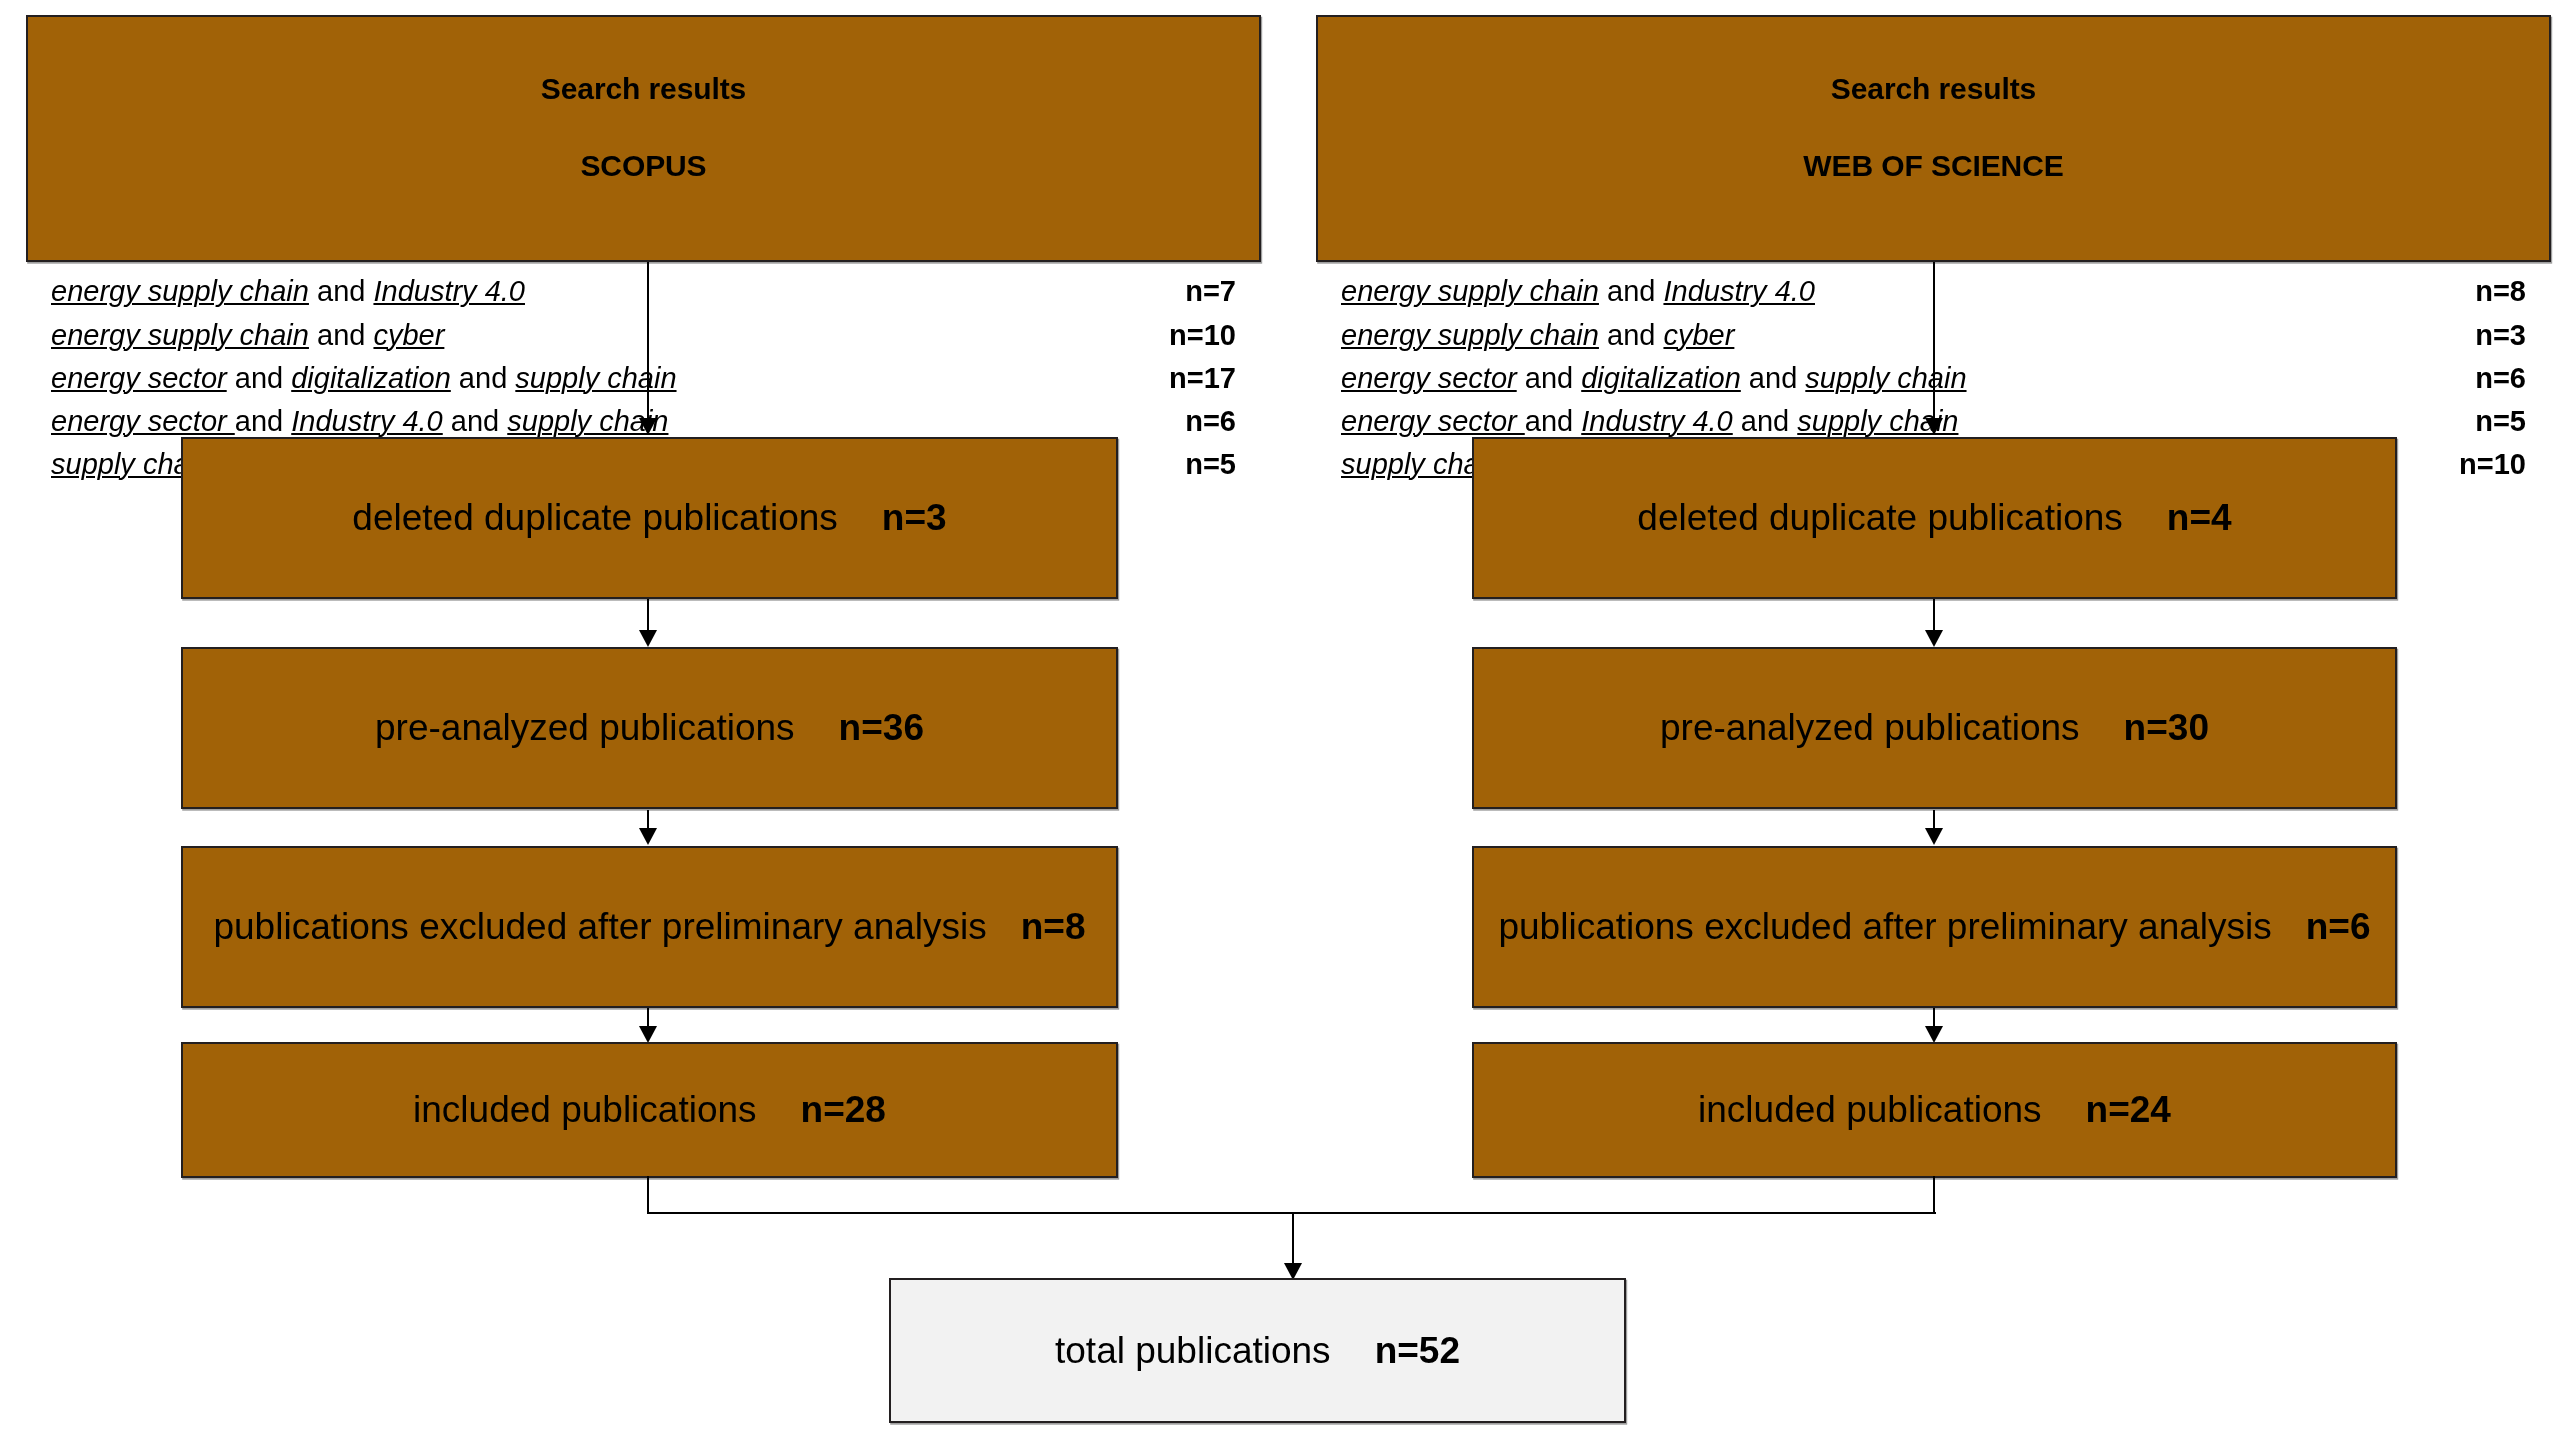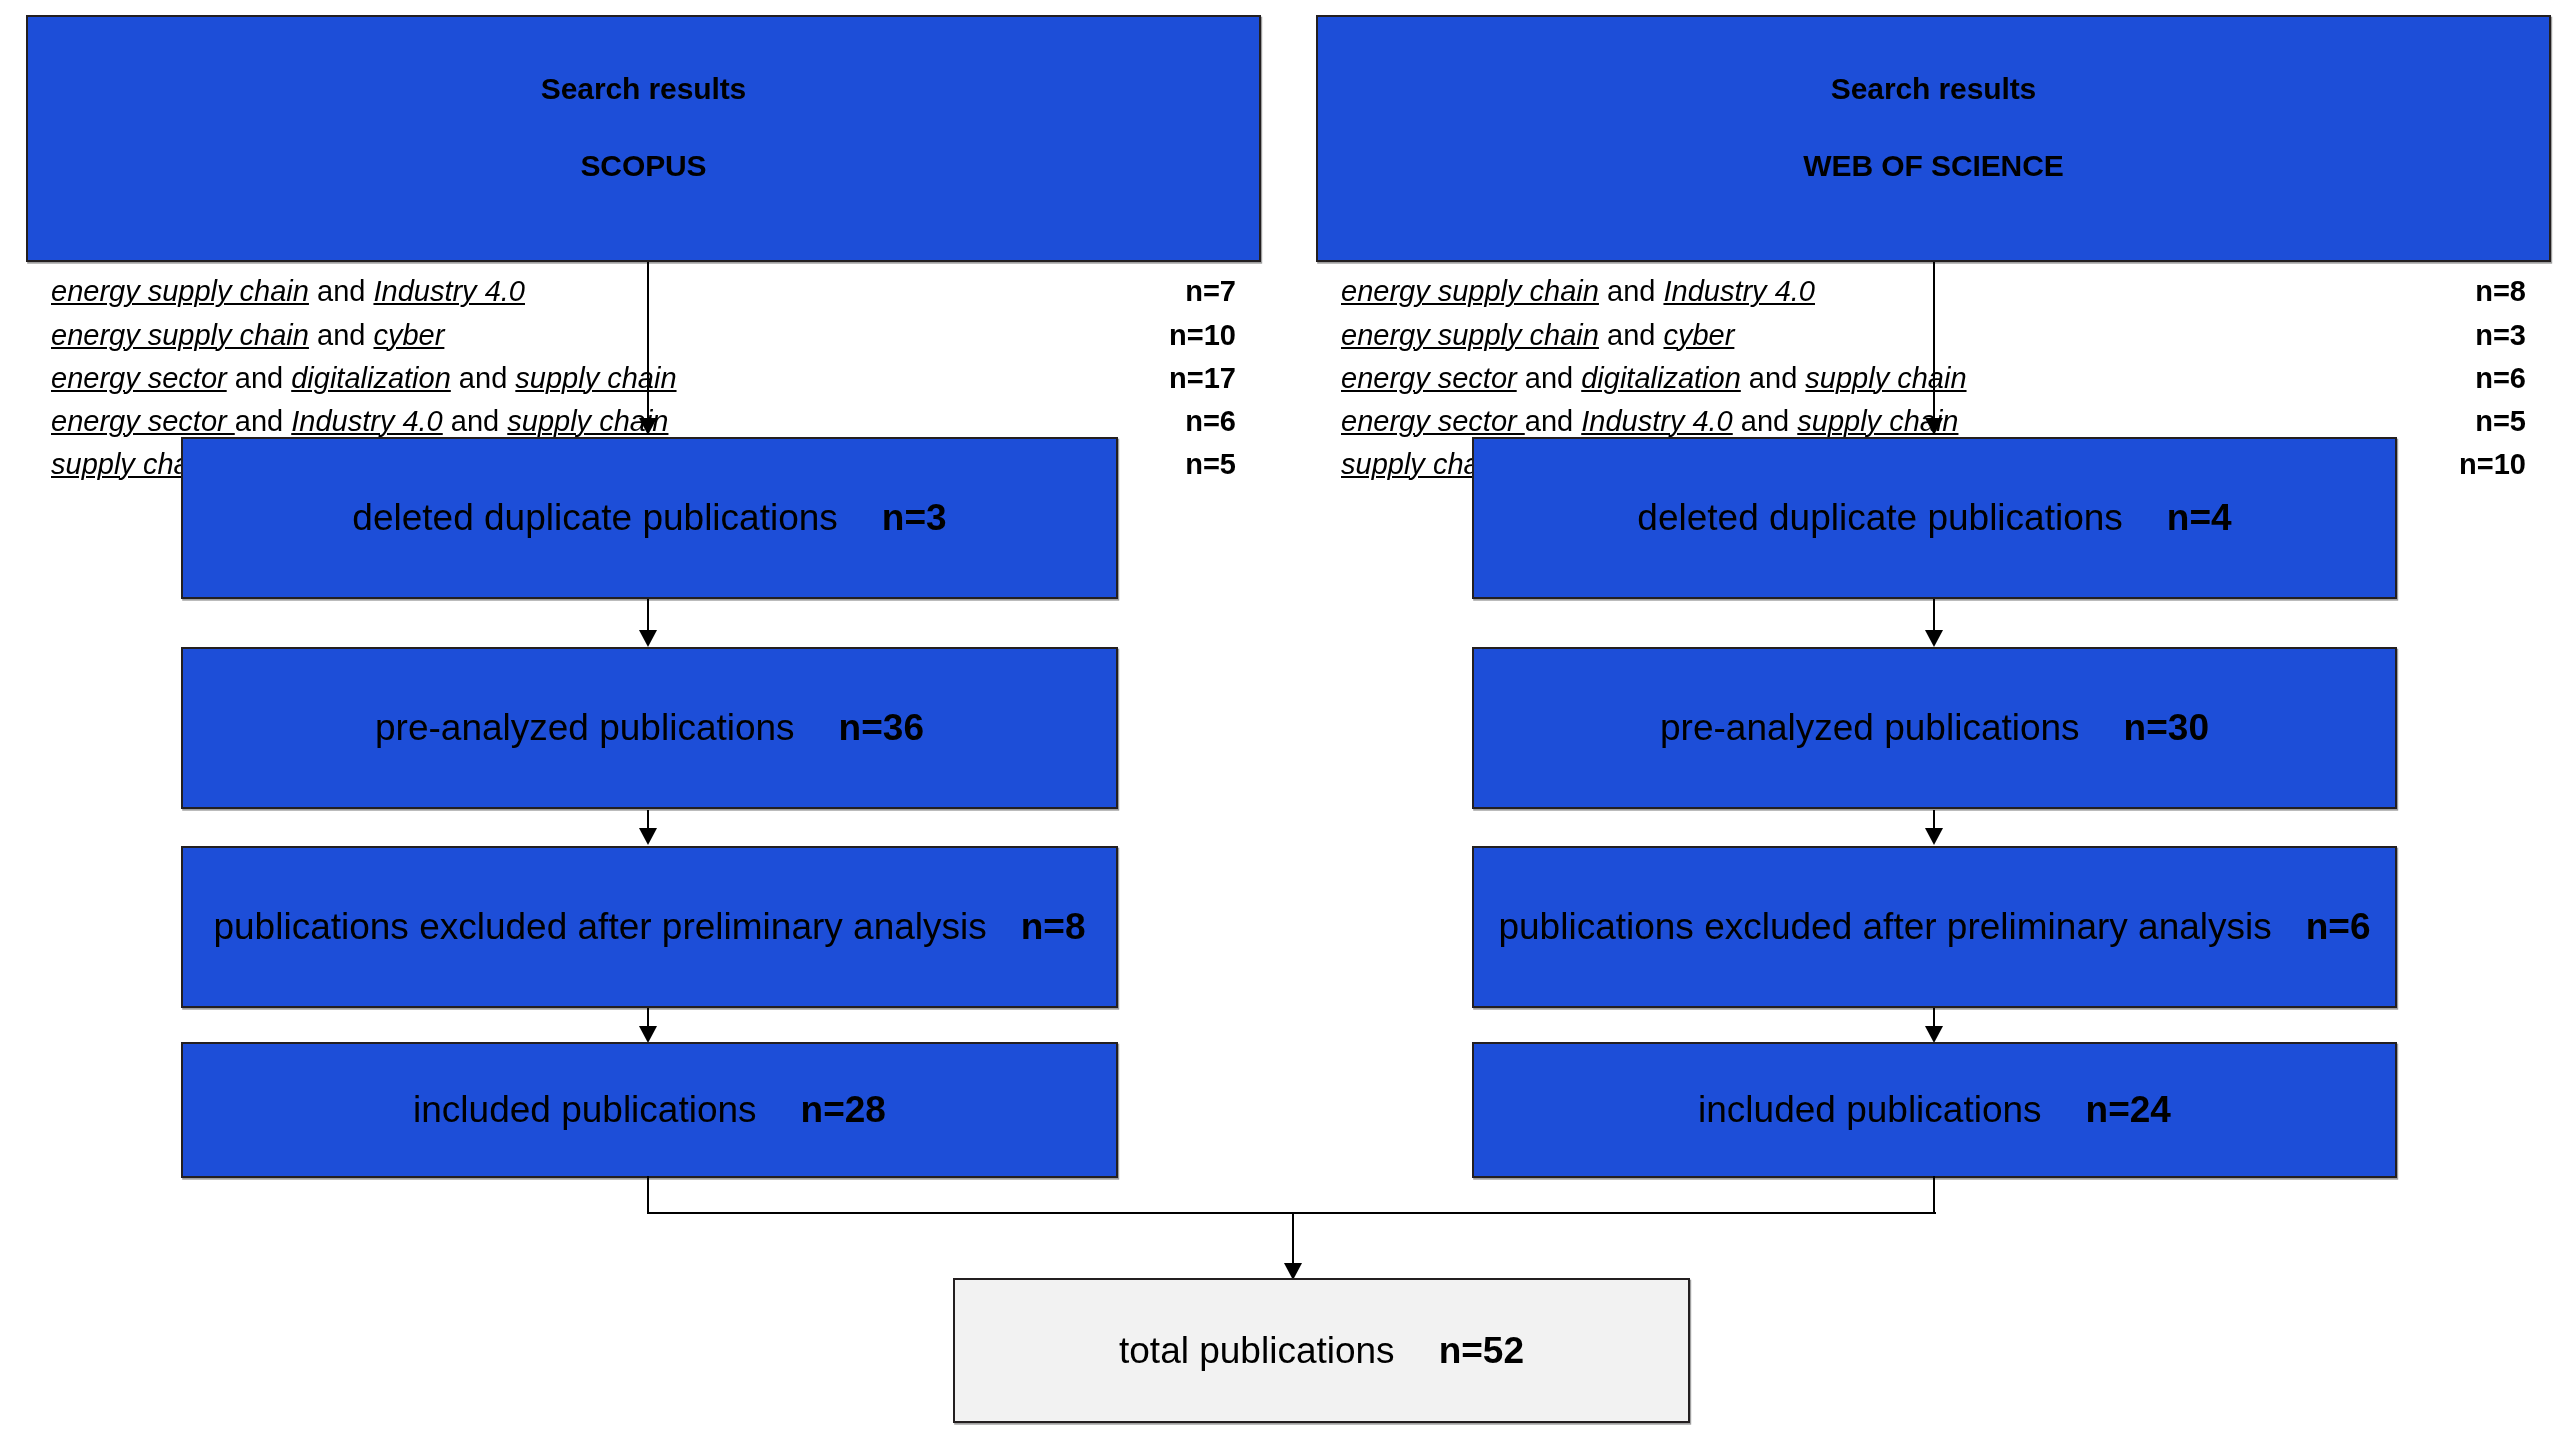--- a/index.html
+++ b/index.html
@@ -17,21 +17,21 @@
     width: 2576px;
     height: 1449px;
     background: #ffffff;
     overflow: hidden;
   }
 
   
   .box {
     position: absolute;
     box-sizing: border-box;
-    background: #1d4ed8;
+    background: #a16207;
     border: 2.9px solid #231f20;
     box-shadow: 1.2px 1.7px 0 0 rgba(80,80,80,0.55);
   }
   .box.shaded {
     background: #f2f2f2;
   }
 
   
   .header-box { }
   .header-title {
@@ -255,21 +255,21 @@
       <span class="step-count">n=24</span>
     </div>
   </div>
 
   <div class="vline" style="left:647px; top:1176px; height:36px;"></div>
   <div class="vline" style="left:1933px; top:1176px; height:36px;"></div>
   <div class="hline" style="left:647px; top:1212px; width:1289px;"></div>
   <div class="vline" style="left:1292px; top:1212px; height:59px;"></div>
   <div class="arrowhead" style="left:1284px; top:1263px;"></div>
 
-  <div class="box shaded" style="left:953px; top:1278px; width:737px; height:145px;padding-left:36px;">
+  <div class="box shaded" style="left:889px; top:1278px; width:737px; height:145px;padding-left:36px;">
     <div class="step-inner">
       <span class="step-label">total publications</span>
       <span class="step-count">n=52</span>
     </div>
   </div>
 
 </div>
 
 
 </body></html>

